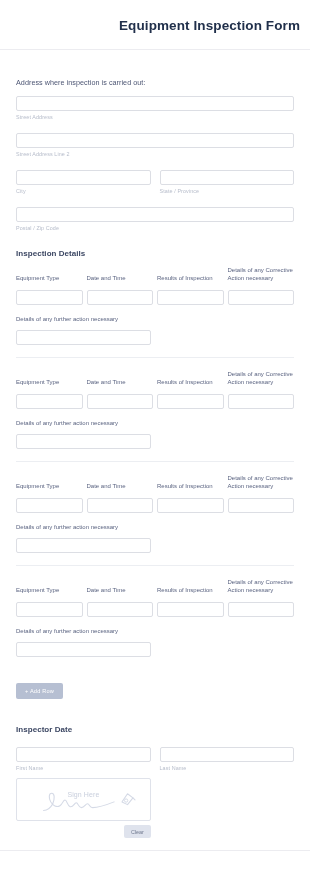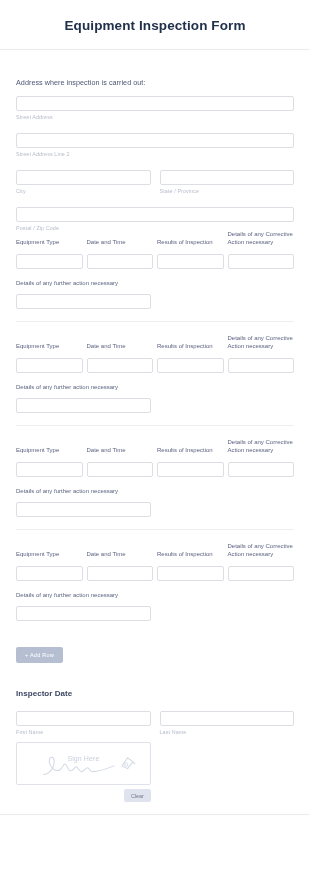--- a/index.html
+++ b/index.html
@@ -6,21 +6,21 @@
   html, body {
     margin: 0; padding: 0;
     width: 310px; height: 869px;
     background: #ffffff;
     font-family: "Liberation Sans", sans-serif;
     -webkit-font-smoothing: antialiased;
   }
   .page { width: 310px; height: 869px; position: relative; background: #fff; overflow: hidden; }
 
   .form-title {
-    text-align: center;
+    text-align: right;
     font-size: 13.5px;
     font-weight: bold;
     color: #21304b;
     letter-spacing: 0.1px;
     padding: 18px 10px 16px;
     margin: 0;
   }
   .hr { height: 1px; background: #ececf0; width: 100%; }
 
   .body-pad { padding: 0 16px; }
@@ -161,20 +161,21 @@
           <div class="sub-label">State / Province</div>
         </div>
       </div>
 
       <div style="height:9px"></div>
       <input class="inp" value="" style="">
       <div class="sub-label">Postal / Zip Code</div>
     </div>
 
     
+    <div class="section-head">Inspection Details</div>
 
     <div id="rows-container">
         <div class="row-block">
           <div class="grid-4">
             <div>
               <div class="col-head">Equipment Type</div>
             </div>
             <div>
               <div class="col-head">Date and Time</div>
             </div>

